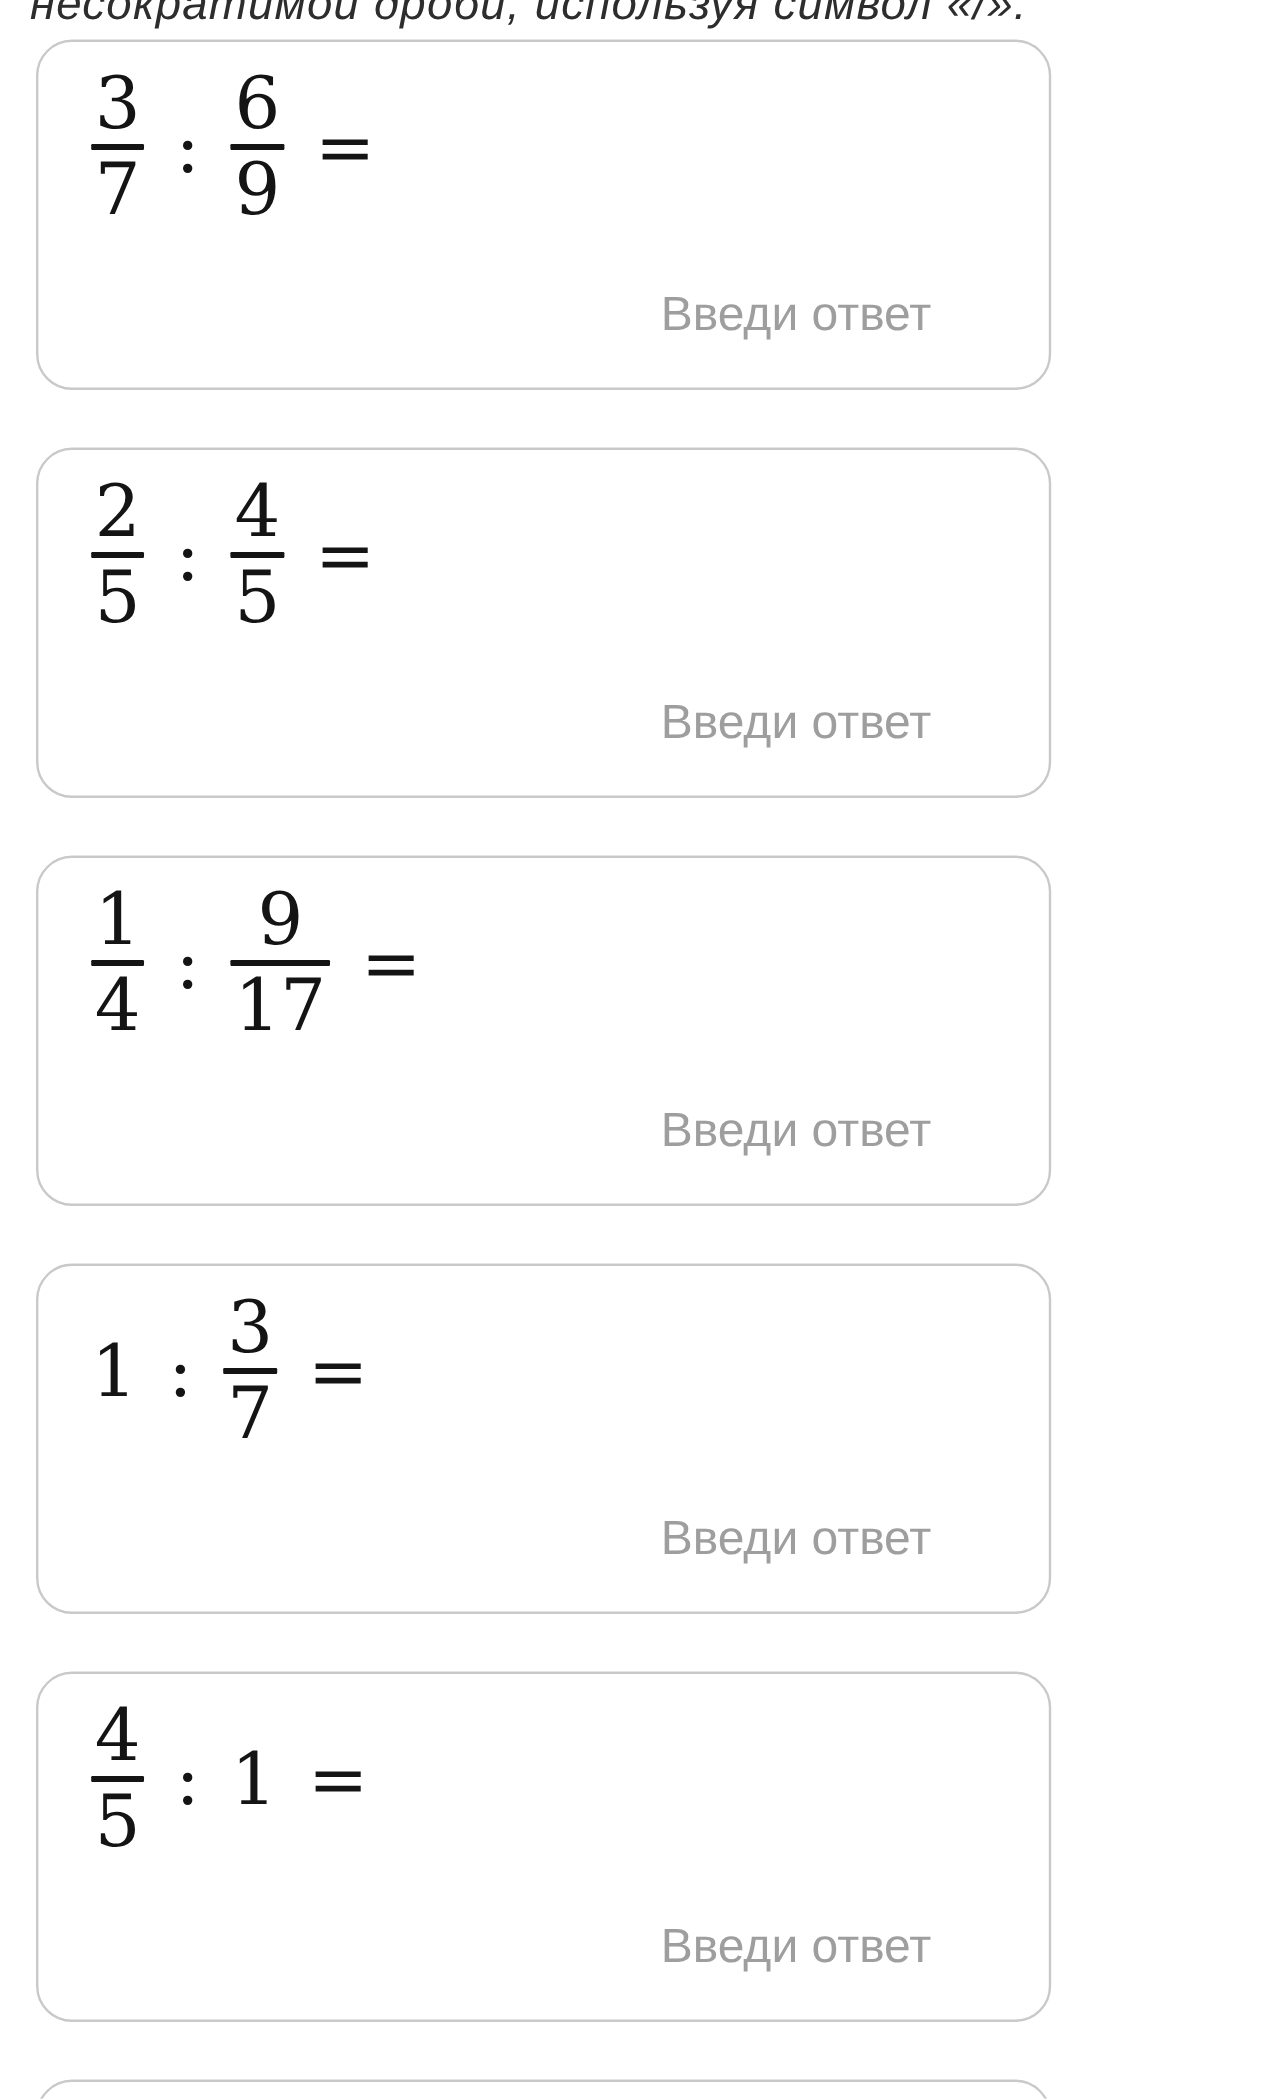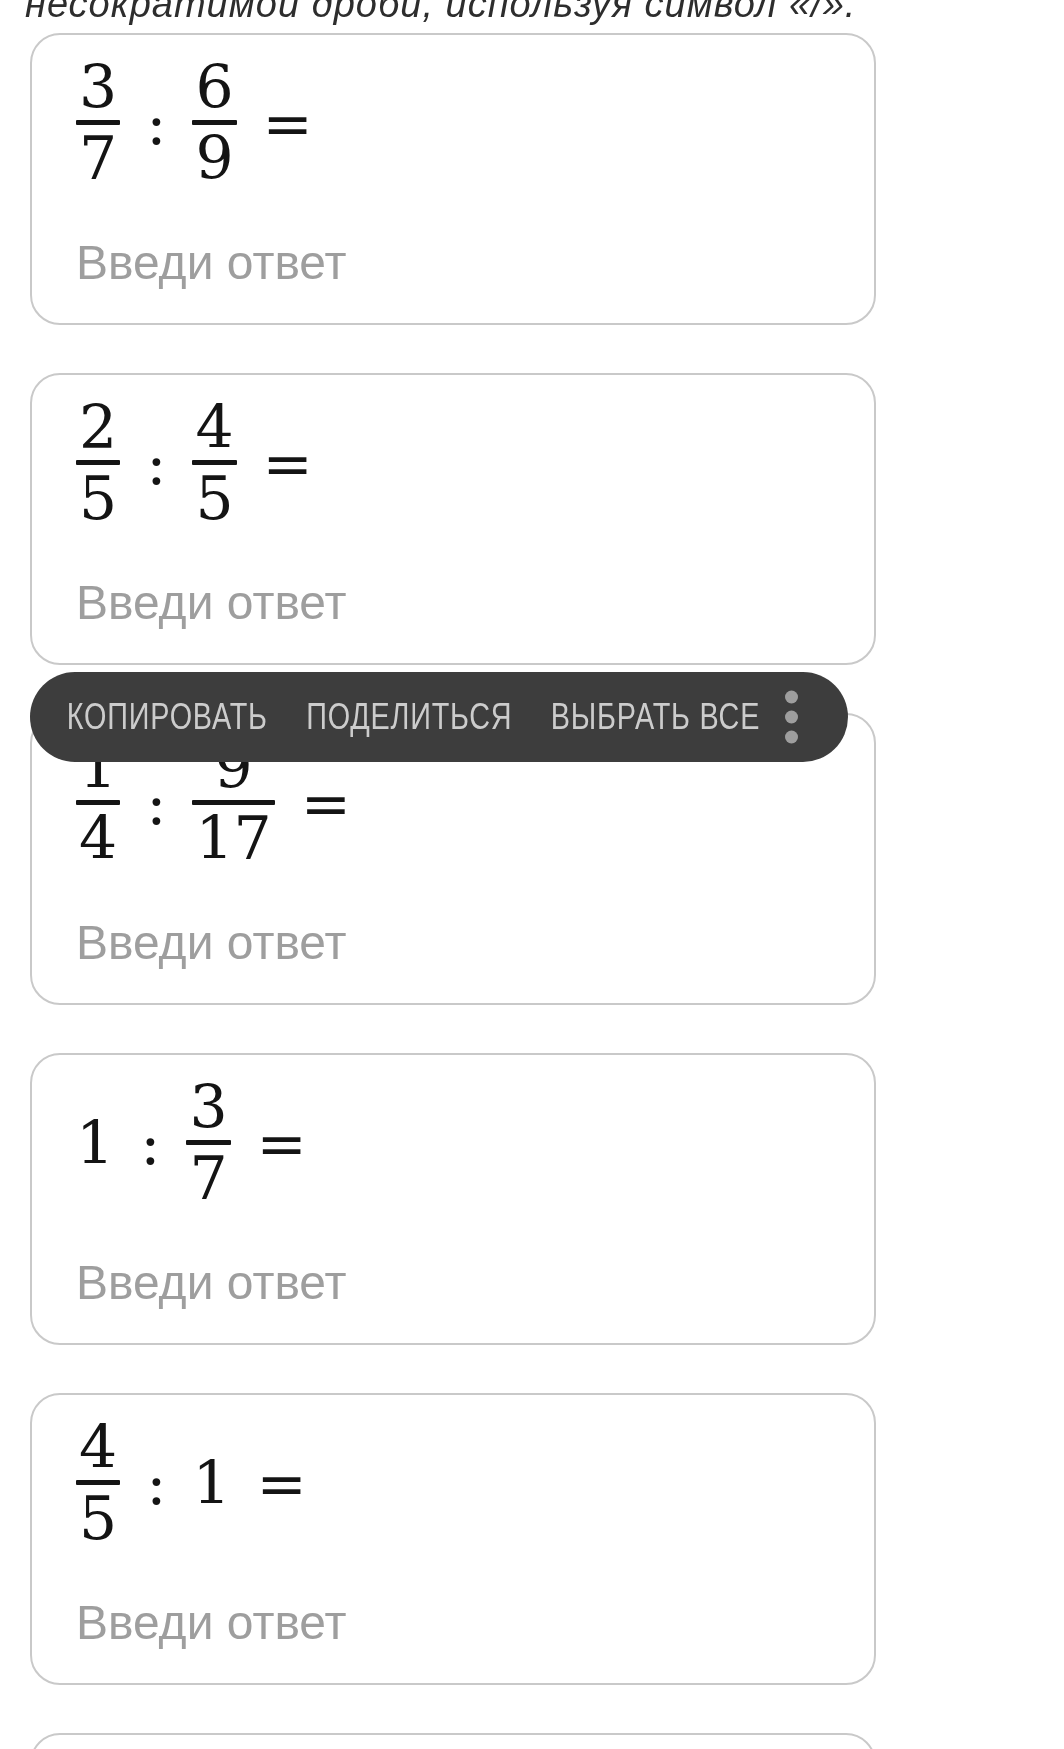--- a/index.html
+++ b/index.html
@@ -69,22 +69,23 @@
   .whole, .op { font-size: 60px; line-height: 48px; }
 
   .answer-input {
     position: absolute;
     left: 44px; top: 194px;
     width: 700px; height: 66px;
     border: none; outline: none;
     background: transparent;
     padding: 0;
     font-family: "Liberation Sans", sans-serif;
-    font-size: 48px;
+    font-size: 40px;
     color: #444444;
+    text-align: right;
   }
   .answer-input::placeholder { color: #9e9e9e; opacity: 1; }
 
   
   .context-menu {
     position: absolute;
     left: 30px; top: 672px;
     width: 818px; height: 90px;
     background: #3d3d3d;
     border-radius: 45px;
@@ -203,26 +204,14 @@
       </span>
       <span class="op">:</span>
       <span class="whole">1</span>
       <span class="op">=</span>
     </div>
     <input class="answer-input" type="text" placeholder="Введи ответ" style="">
   </div>
 
   <div class="card c6"></div>
 
-  <div class="context-menu">
-    <div class="menu-items">
-      <span class="menu-item">КОПИРОВАТЬ</span>
-      <span class="menu-item">ПОДЕЛИТЬСЯ</span>
-      <span class="menu-item">ВЫБРАТЬ ВСЕ</span>
-    </div>
-    <div class="overflow-dots">
-      <span class="dot"></span>
-      <span class="dot"></span>
-      <span class="dot"></span>
-    </div>
-  </div>
 
 </div>
 
 </body></html>

